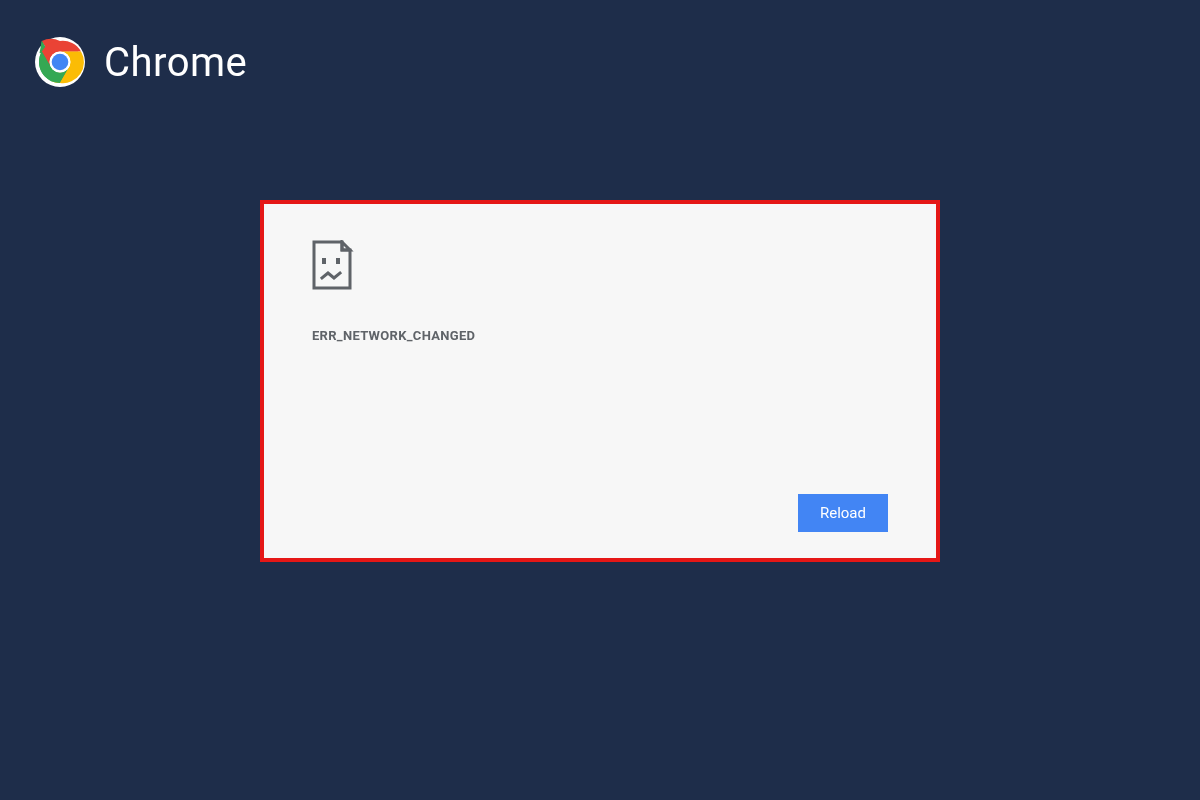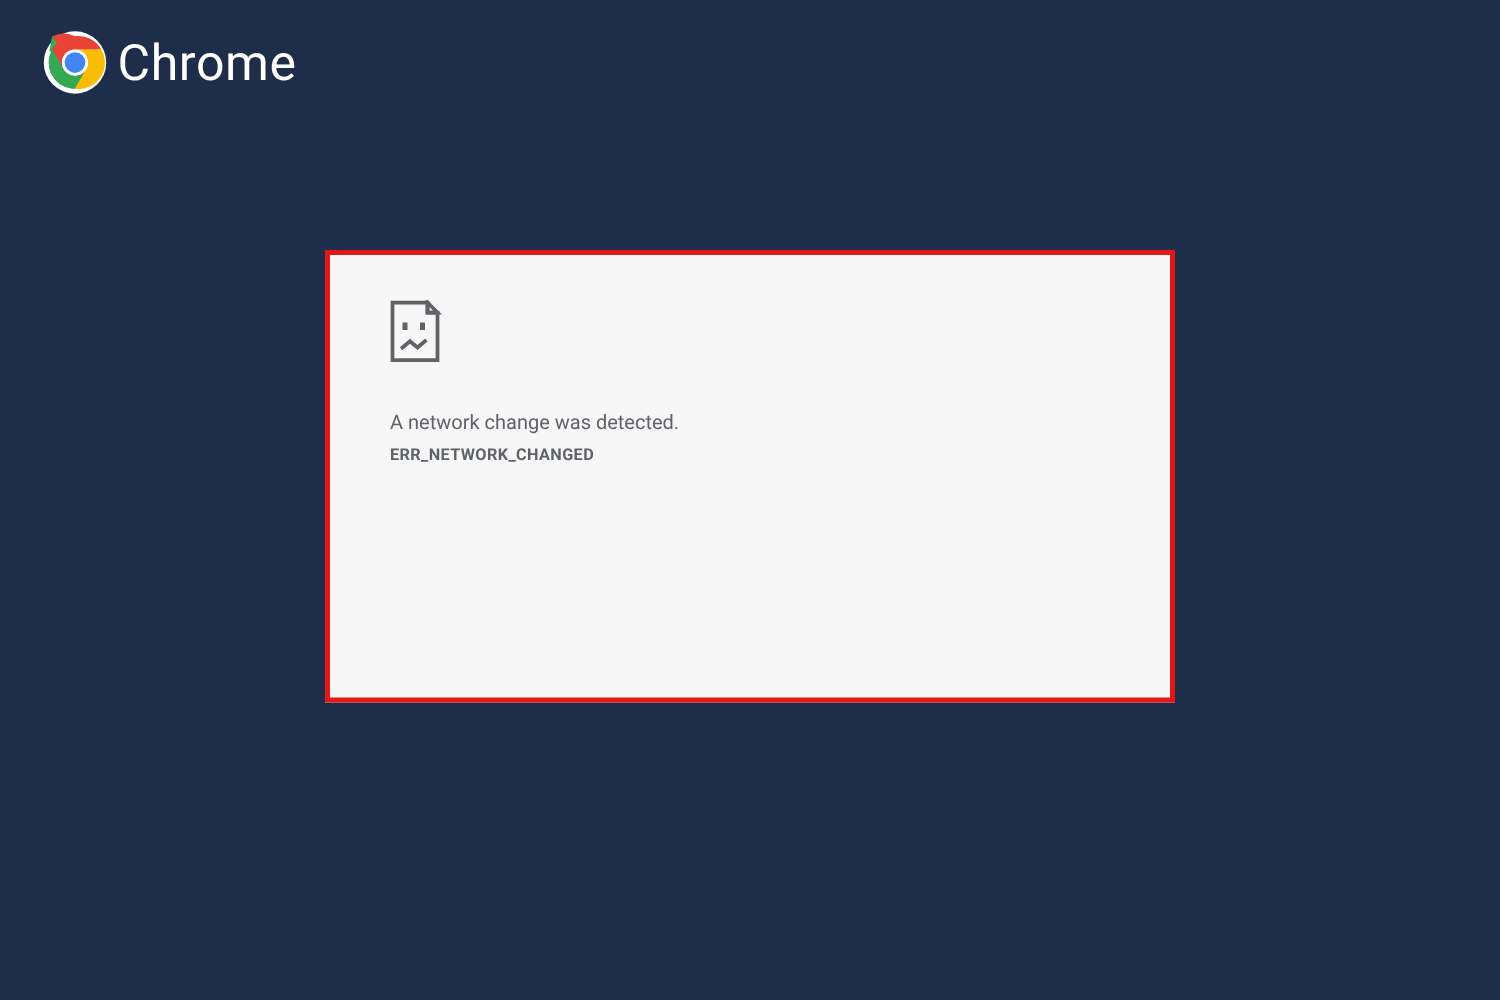--- a/index.html
+++ b/index.html
@@ -6,25 +6,25 @@
     body {
       width: 1200px;
       height: 800px;
       background: #1e2d4a;
       font-family: -apple-system, BlinkMacSystemFont, "Segoe UI", Roboto, Arial, sans-serif;
       position: relative;
       overflow: hidden;
     }
     .header {
       position: absolute;
-      top: 24px;
+      top: 36px;
       left: 34px;
       display: flex;
       align-items: center;
-      gap: 8px;
+      gap: 18px;
     }
     .chrome-logo {
       width: 52px;
       height: 52px;
       flex-shrink: 0;
     }
     .browser-name {
       color: #ffffff;
       font-size: 40px;
       font-weight: 400;
@@ -107,15 +107,17 @@
 <div class="error-panel">
   <span class="sad-page-icon">
     <svg viewBox="0 0 44 50" width="44" height="50">
       <path d="M 2 2 L 30 2 L 30 10 L 38 10 L 38 48 L 2 48 Z" fill="none" stroke="#5f6368" stroke-width="3"></path>
       <path d="M 30 2 L 38 10 L 30 10 Z" fill="none" stroke="#5f6368" stroke-width="3"></path>
       <rect x="10" y="18" width="4" height="6" fill="#5f6368"></rect>
       <rect x="24" y="18" width="4" height="6" fill="#5f6368"></rect>
       <path d="M 10 38 L 16 33 L 22 38 L 28 33" fill="none" stroke="#5f6368" stroke-width="3" stroke-linecap="square"></path>
     </svg>
   </span>
-  <p class="error-subtext">A network change was detected.</p>
   <p class="error-code">ERR_NETWORK_CHANGED</p>
+  <div class="button-row">
+    <button class="reload-button">Reload</button>
+  </div>
 </div>
 
 </body></html>

